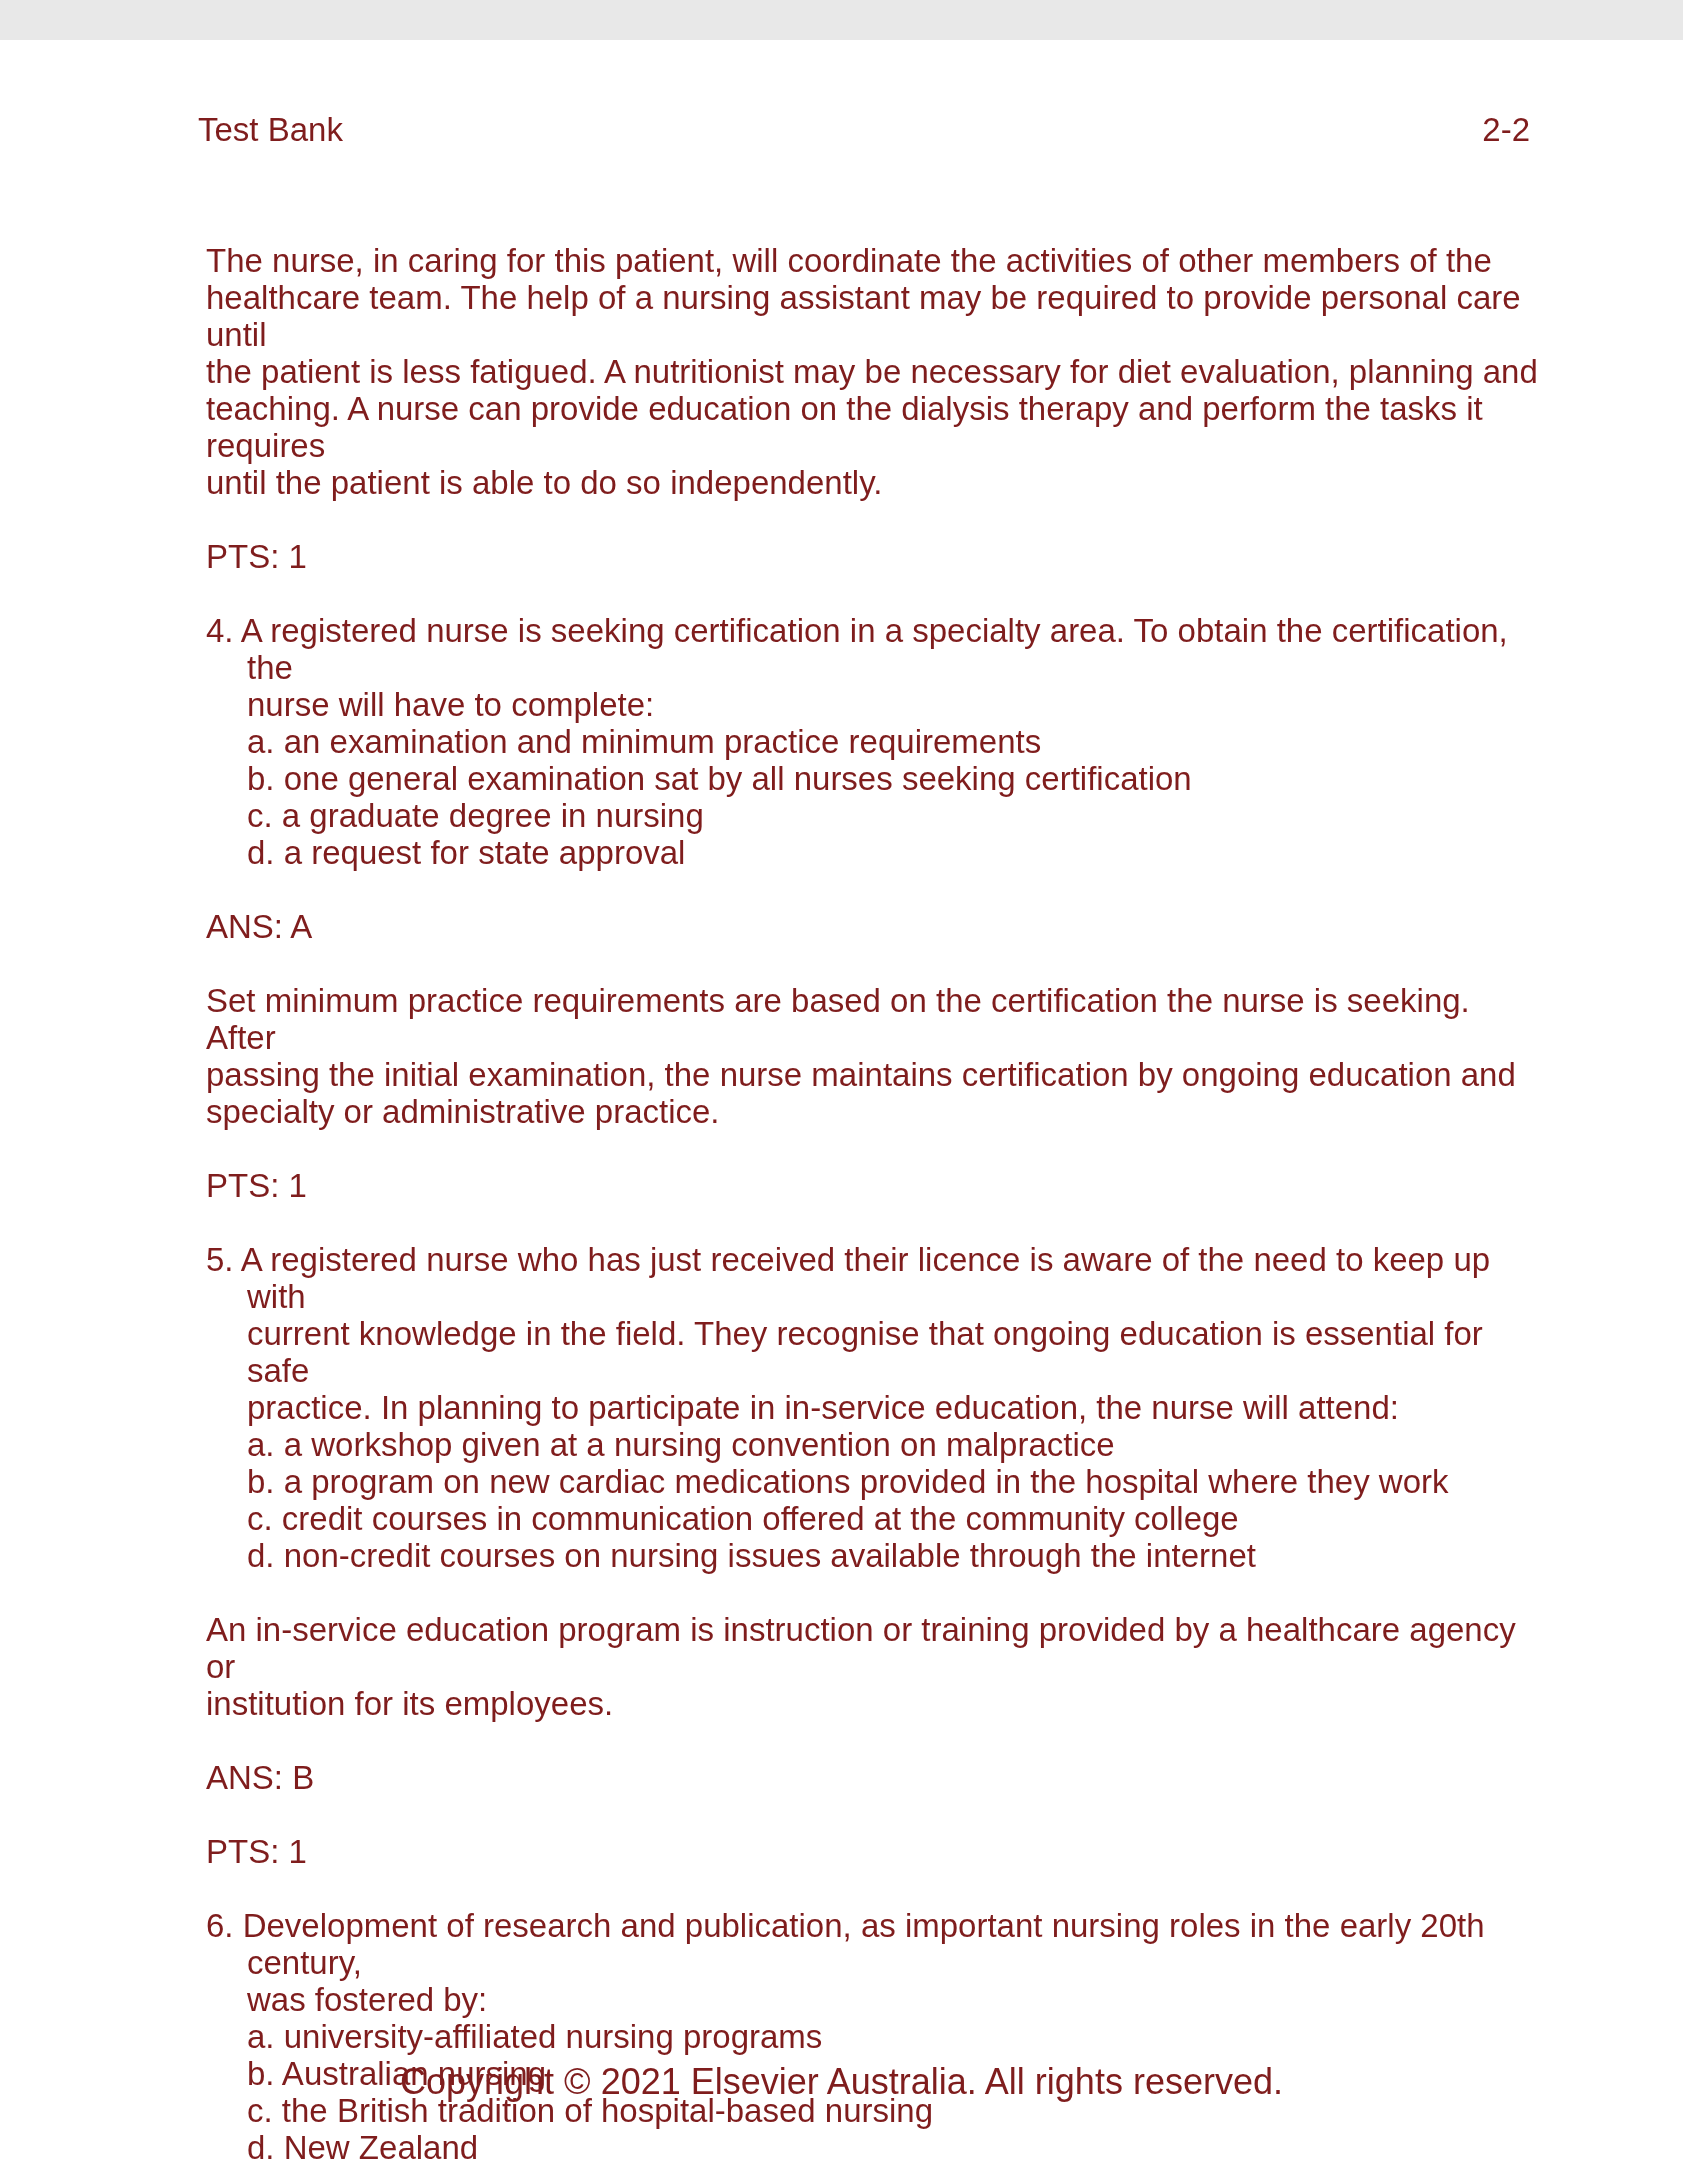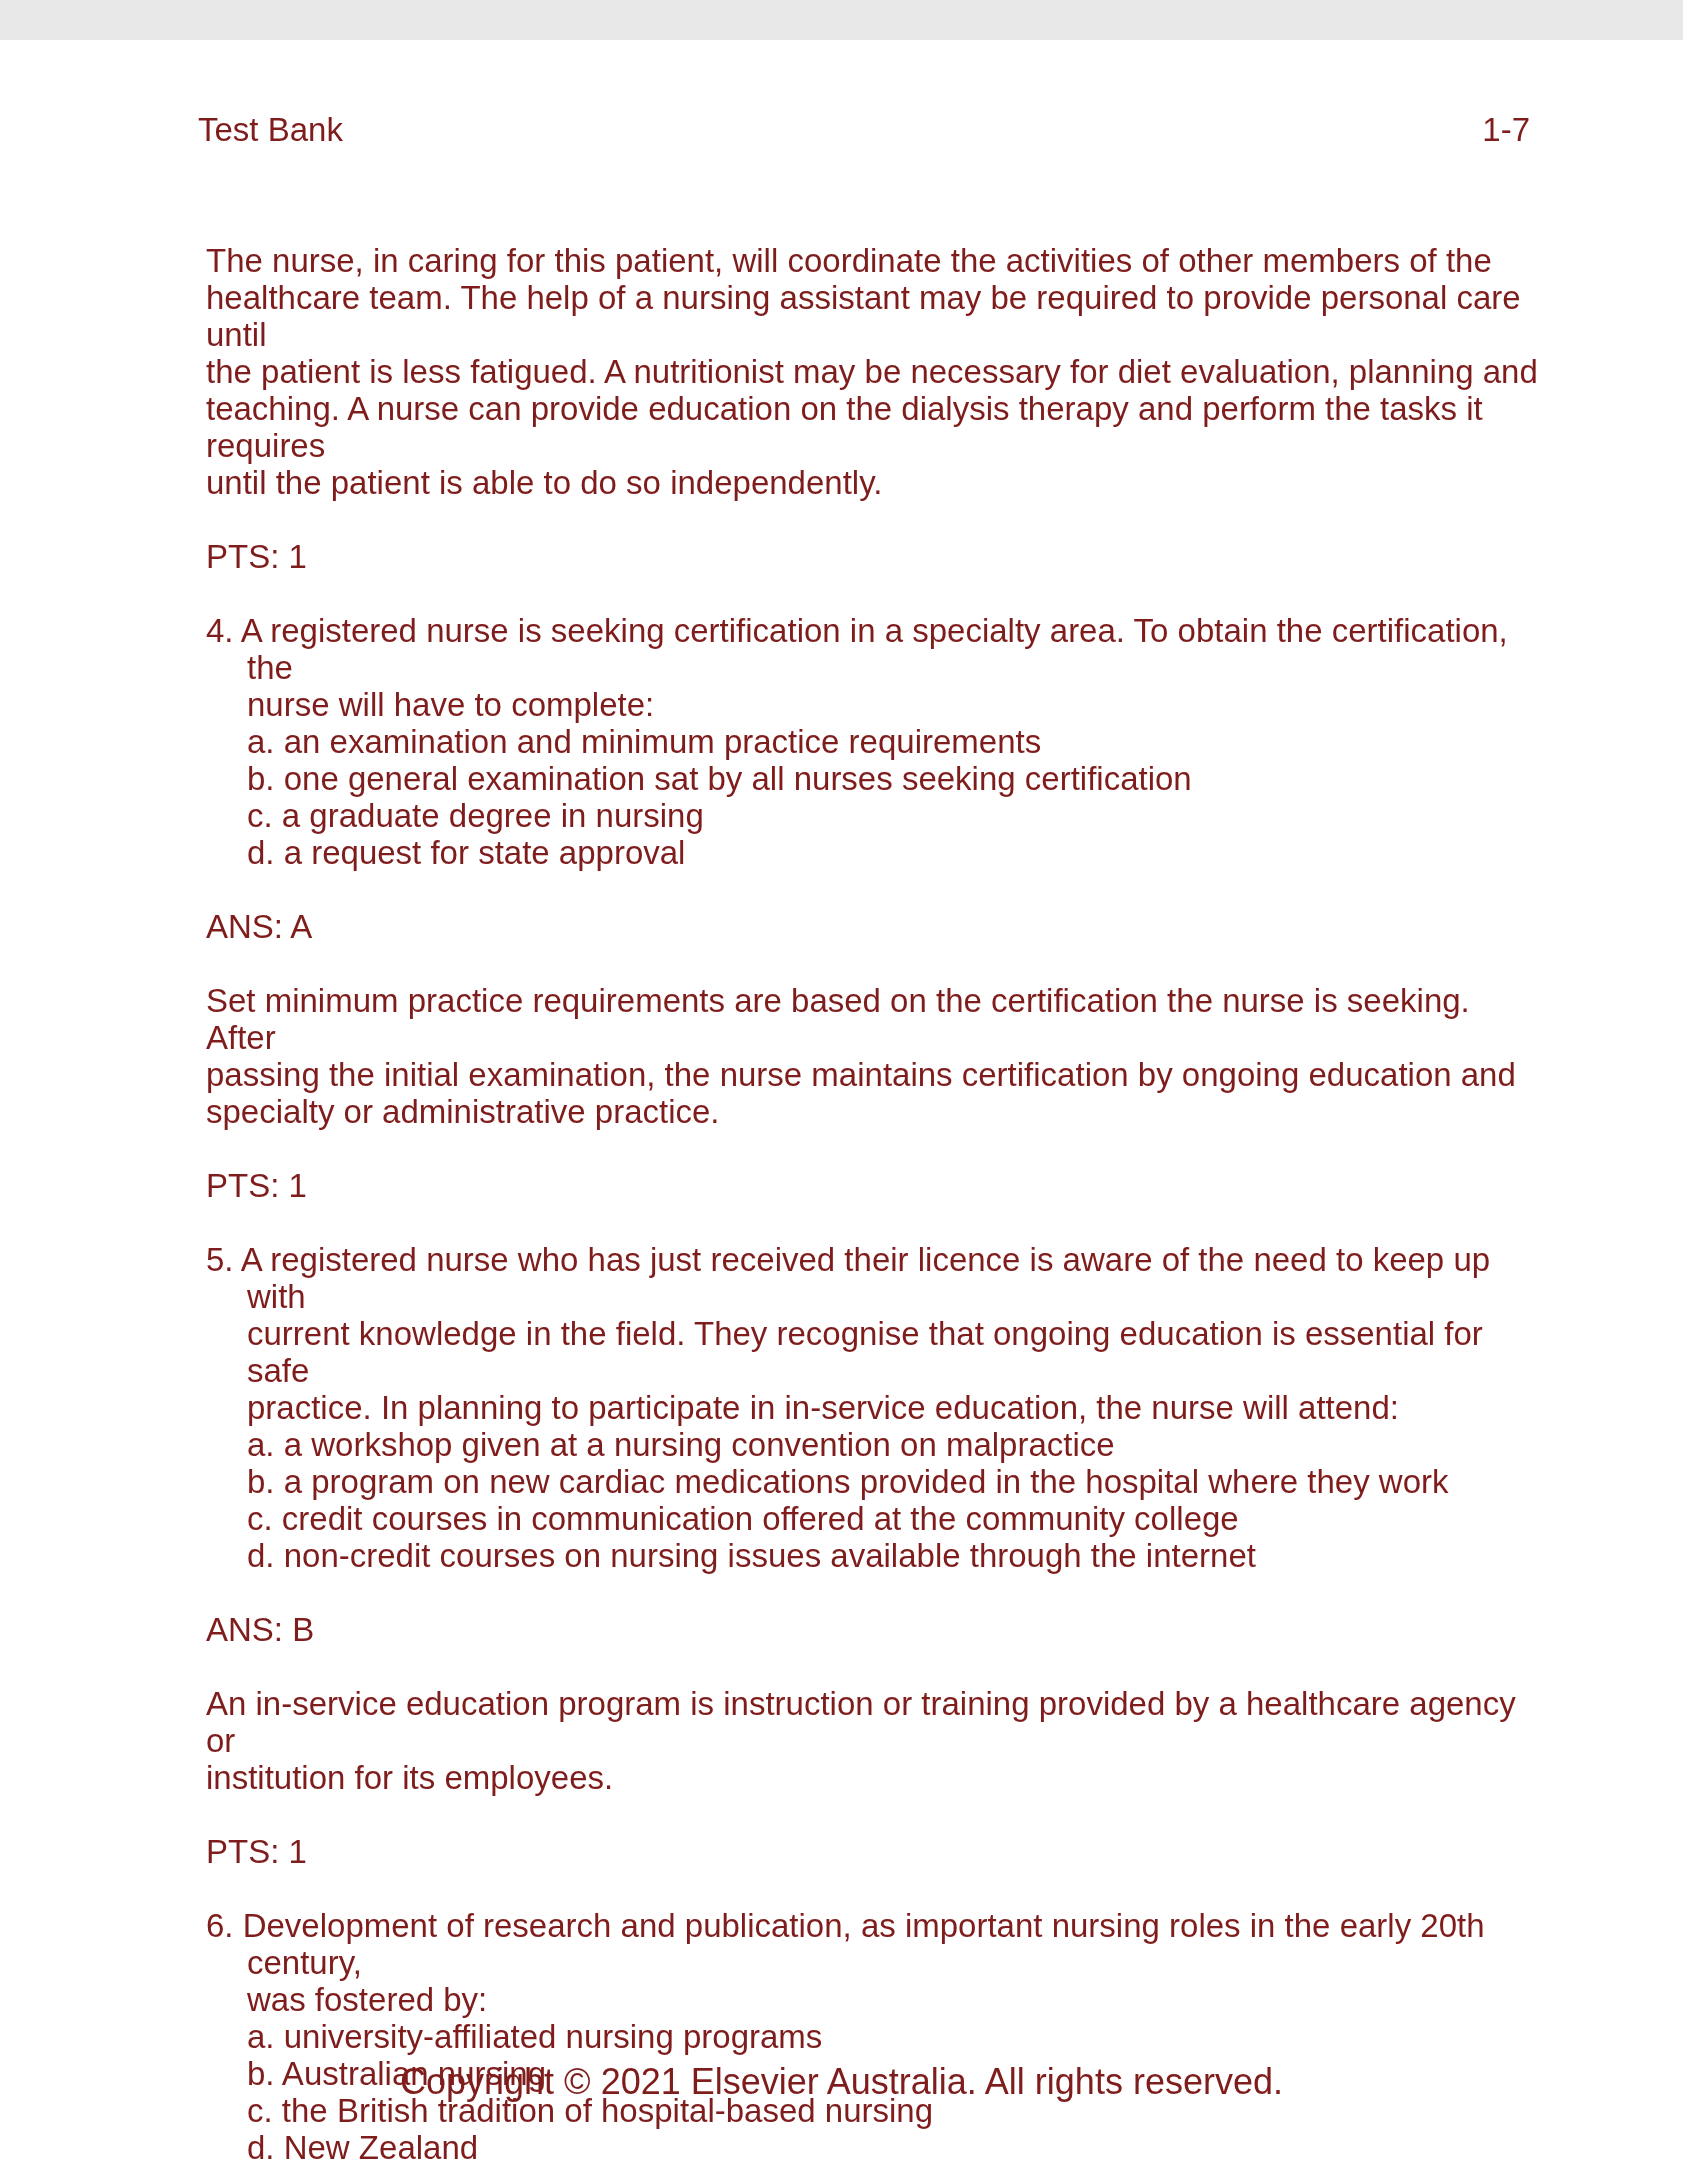--- a/index.html
+++ b/index.html
@@ -48,21 +48,21 @@
     line-height: 34px;
   }
 </style>
 </head>
 <body>
 
 <div class="page">
 
   <div class="header">
     <span>Test Bank</span>
-    <span>1-7</span>
+    <span>2-2</span>
   </div>
 
   <div class="doc">
 
     <div class="block">The nurse, in caring for this patient, will coordinate the activities of other members of the
 healthcare team. The help of a nursing assistant may be required to provide personal care until
 the patient is less fatigued. A nutritionist may be necessary for diet evaluation, planning and
 teaching. A nurse can provide education on the dialysis therapy and perform the tasks it requires
 until the patient is able to do so independently.</div>
 
@@ -84,24 +84,24 @@
     <div class="block">PTS: 1</div>
 
     <div class="block hang">5. A registered nurse who has just received their licence is aware of the need to keep up with
 current knowledge in the field. They recognise that ongoing education is essential for safe
 practice. In planning to participate in in-service education, the nurse will attend:
 a. a workshop given at a nursing convention on malpractice
 b. a program on new cardiac medications provided in the hospital where they work
 c. credit courses in communication offered at the community college
 d. non-credit courses on nursing issues available through the internet</div>
 
-    <div class="block">ANS: B</div>
-
     <div class="block">An in-service education program is instruction or training provided by a healthcare agency or
 institution for its employees.</div>
+
+    <div class="block">ANS: B</div>
 
     <div class="block">PTS: 1</div>
 
     <div class="block hang">6. Development of research and publication, as important nursing roles in the early 20th century,
 was fostered by:
 a. university-affiliated nursing programs
 b. Australian nursing
 c. the British tradition of hospital-based nursing
 d. New Zealand</div>
 

